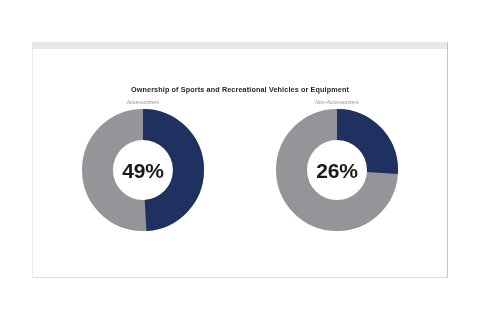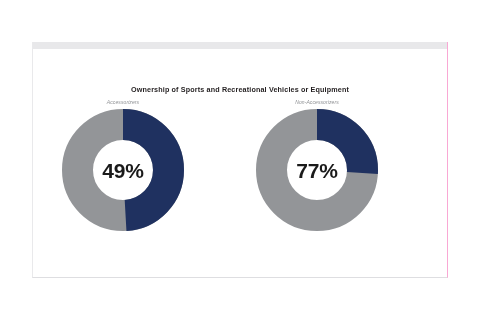--- a/index.html
+++ b/index.html
@@ -65,21 +65,21 @@
     white-space: nowrap;
   }
 
   
   .donut-row {
     position: absolute;
     left: 0;
     right: 0;
     top: 50px;
     display: flex;
-    justify-content: flex-start;
+    justify-content: center;
     align-items: flex-start;
     gap: 14px;
   }
   .donut-block {
     width: 180px;
     display: flex;
     flex-direction: column;
     align-items: center;
   }
   .series-label {
@@ -151,21 +151,21 @@
 
         <div class="donut-block">
           <div class="series-label">Non-Accessorizers</div>
 
           <div class="donut-wrap">
             <svg viewBox="0 0 122 122">
               <circle cx="61" cy="61" r="45.5" fill="none" stroke="#939598" stroke-width="31"></circle>
               <circle id="arc-right" cx="61" cy="61" r="45.5" fill="none" stroke="#1f3160" stroke-width="31" transform="rotate(-90 61 61)" stroke-dasharray="74.33008218393451 285.88493147667117" stroke-dashoffset="0"></circle>
             </svg>
             <div class="donut-center">
-              <span class="donut-value">77%</span>
+              <span class="donut-value">26%</span>
             </div>
           </div>
         </div>
 
       </div>
     </div>
   </div>
 </div>
 
 </body></html>

